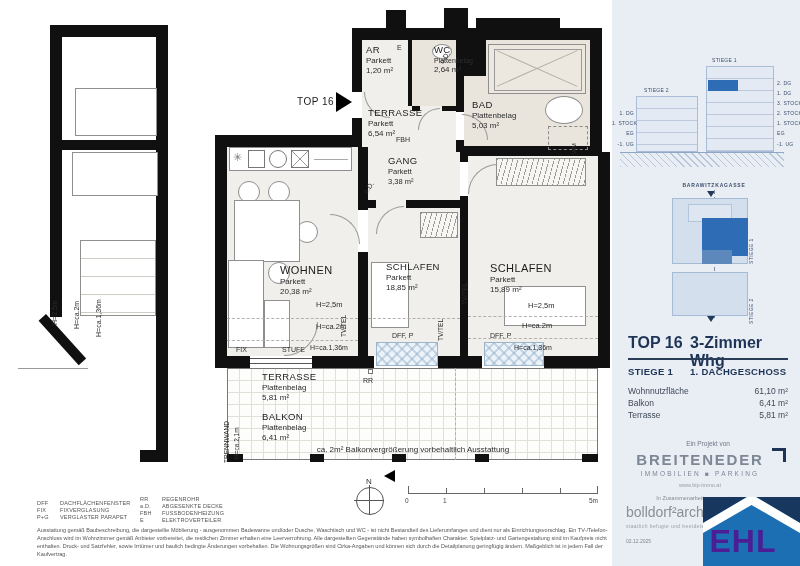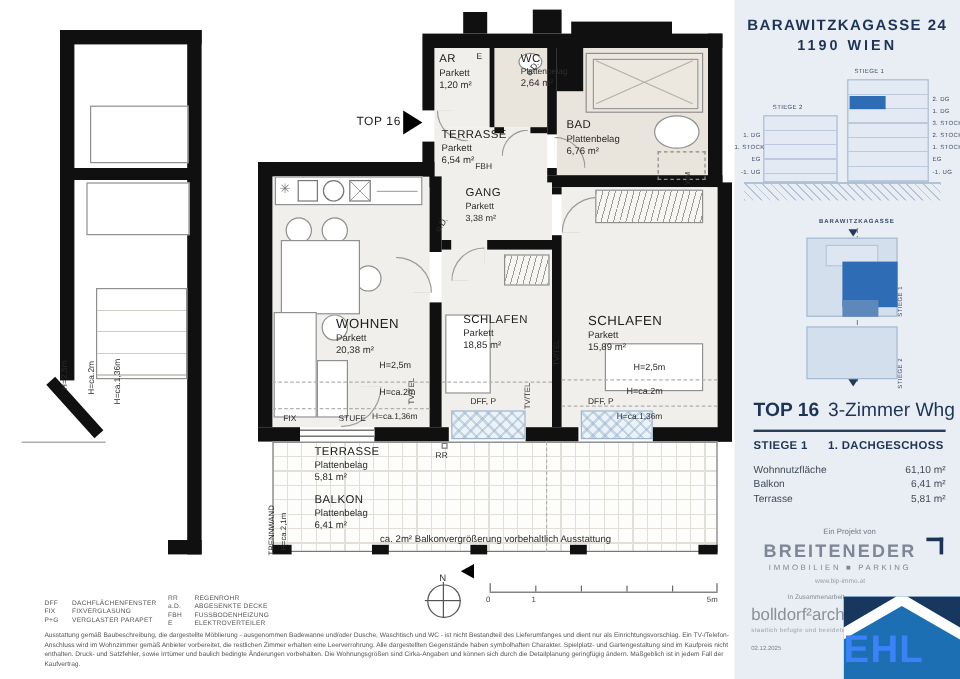--- a/index.html
+++ b/index.html
@@ -118,21 +118,21 @@
       <div class="rsub">2,64 m²</div>
     </div>
     <div class="a" style="left:368px;top:108px;">
       <div class="rname smn">TERRASSE</div>
       <div class="rsub">Parkett</div>
       <div class="rsub">6,54 m²</div>
     </div>
     <div class="a" style="left:472px;top:100px;">
       <div class="rname smn">BAD</div>
       <div class="rsub">Plattenbelag</div>
-      <div class="rsub">6,76 m²</div>
+      <div class="rsub">5,03 m²</div>
     </div>
     <div class="sm" style="left:397px;top:44px;">E</div>
     <div class="sm" style="left:438px;top:54px;transform:rotate(-55deg);">o.D.</div>
   </div>
 
   <div class="a" style="left:297px;top:96px;font-size:10px;letter-spacing:.5px;color:#1b1b1b;">TOP 16</div>
   <div class="tri-r" style="left:336px;top:92px;"></div>
 
   <div>
     <div class="fillP" style="left:227px;top:147px;width:131px;height:209px;"></div>
@@ -289,22 +289,20 @@
     <div class="leg" style="left:162px;top:503px;">ABGESENKTE DECKE</div>
     <div class="leg" style="left:140px;top:510px;">FBH</div>
     <div class="leg" style="left:162px;top:510px;">FUSSBODENHEIZUNG</div>
     <div class="leg" style="left:140px;top:517px;">E</div>
     <div class="leg" style="left:162px;top:517px;">ELEKTROVERTEILER</div>
     <div class="a" style="left:37px;top:527px;width:572px;font-size:5.5px;line-height:1.45;color:#555;">Ausstattung gemäß Baubeschreibung, die dargestellte Möblierung - ausgenommen Badewanne und/oder Dusche, Waschtisch und WC - ist nicht Bestandteil des Lieferumfanges und dient nur als Einrichtungsvorschlag. Ein TV-/Telefon-Anschluss wird im Wohnzimmer gemäß Anbieter vorbereitet, die restlichen Zimmer erhalten eine Leerverrohrung. Alle dargestellten Gegenstände haben symbolhaften Charakter. Spielplatz- und Gartengestaltung sind im Kaufpreis nicht enthalten. Druck- und Satzfehler, sowie Irrtümer und baulich bedingte Änderungen vorbehalten. Die Wohnungsgrößen sind Cirka-Angaben und können sich durch die Detailplanung geringfügig ändern. Maßgeblich ist in jedem Fall der Kaufvertrag.</div>
   </div>
 
   <div class="sbg" style="left:612px;top:0;width:188px;height:566px;"></div>
 
-  <div class="a navy" style="left:612px;top:14px;width:188px;text-align:center;font-weight:700;font-size:12.5px;letter-spacing:1.2px;">BARAWITZKAGASSE 24</div>
-  <div class="a navy" style="left:612px;top:31px;width:188px;text-align:center;font-weight:700;font-size:12px;letter-spacing:2.5px;">1190 WIEN</div>
 
   <div>
     <div class="flab navy" style="left:688px;top:57px;width:100px;text-align:left;left:712px;">STIEGE 1</div>
     <div class="flab navy" style="left:644px;top:87px;">STIEGE 2</div>
     <div class="bldg" style="left:706px;top:66px;width:68px;height:86px;"></div>
     <div class="bldg" style="left:636px;top:96px;width:62px;height:56px;"></div>
     <div class="a" style="left:708px;top:80px;width:30px;height:11px;background:#2e6db5;"></div>
     <div class="ground" style="left:620px;top:152px;width:164px;height:14px;"></div>
     <div class="flab" style="left:777px;top:80px;">2. DG</div>
     <div class="flab" style="left:777px;top:90px;">1. DG</div>
@@ -329,21 +327,21 @@
     <div class="a" style="left:702px;top:218px;width:46px;height:38px;background:#2e6db5;"></div>
     <div class="a" style="left:702px;top:250px;width:30px;height:14px;background:#5d88bb;"></div>
     <div class="parcel" style="left:672px;top:272px;width:76px;height:44px;"></div>
     <div class="svt" style="left:754px;top:258px;">STIEGE 1</div>
     <div class="svt" style="left:754px;top:318px;">STIEGE 2</div>
     <div class="tri-d" style="left:707px;top:316px;"></div>
   </div>
 
   <div>
     <div class="a navy" style="left:628px;top:334px;font-weight:700;font-size:16px;">TOP 16</div>
-    <div class="a navy" style="left:690px;top:334px;font-weight:400;font-size:16px;">3-Zimmer Whg</div>
+    <div class="a navy" style="left:690px;top:334px;font-weight:700;font-size:16px;">3-Zimmer Whg</div>
     <div class="a" style="left:628px;top:358px;width:160px;height:2px;background:#2a3d58;"></div>
     <div class="a navy" style="left:628px;top:366px;font-weight:700;font-size:9.5px;letter-spacing:.3px;">STIEGE 1</div>
     <div class="a navy" style="left:690px;top:366px;font-weight:700;font-size:9.5px;letter-spacing:.3px;">1. DACHGESCHOSS</div>
     <div class="a" style="left:628px;top:386px;font-size:8.5px;color:#3f4a58;">Wohnnutzfläche</div>
     <div class="a" style="left:700px;top:386px;width:88px;text-align:right;font-size:8.5px;color:#3f4a58;">61,10 m²</div>
     <div class="a" style="left:628px;top:398px;font-size:8.5px;color:#3f4a58;">Balkon</div>
     <div class="a" style="left:700px;top:398px;width:88px;text-align:right;font-size:8.5px;color:#3f4a58;">6,41 m²</div>
     <div class="a" style="left:628px;top:410px;font-size:8.5px;color:#3f4a58;">Terrasse</div>
     <div class="a" style="left:700px;top:410px;width:88px;text-align:right;font-size:8.5px;color:#3f4a58;">5,81 m²</div>
   </div>
@@ -359,17 +357,17 @@
     <div class="a" style="left:626px;top:523px;font-size:5px;letter-spacing:.4px;color:#9aa1ab;">staatlich befugte und beeidete</div>
     <div class="a" style="left:626px;top:538px;font-size:5px;color:#7e8795;">02.12.2025</div>
 
     <div class="a" style="left:703px;top:497px;width:97px;height:69px;z-index:5;">
       <svg width="97" height="69" viewBox="0 0 97 69" style="position:absolute;left:0;top:0;">
         <rect x="0" y="0" width="97" height="69" fill="#1d6fb4"></rect>
         <polygon points="0,0 44,0 0,26" fill="#17375e"></polygon>
         <polygon points="53,0 97,0 97,26" fill="#17375e"></polygon>
         <polygon points="0,26 44,0 53,0 97,26 97,36 48.5,8 0,36" fill="#ffffff"></polygon>
       </svg>
-      <div class="a" style="left:0;top:26px;width:80px;text-align:left;font-weight:800;font-size:32px;letter-spacing:1px;color:#3b82f6;">EHL</div>
+      <div class="a" style="left:0;top:26px;width:80px;text-align:center;font-weight:800;font-size:32px;letter-spacing:1px;color:#4c1d95;">EHL</div>
     </div>
   </div>
 
 </div>
 
 </body></html>

